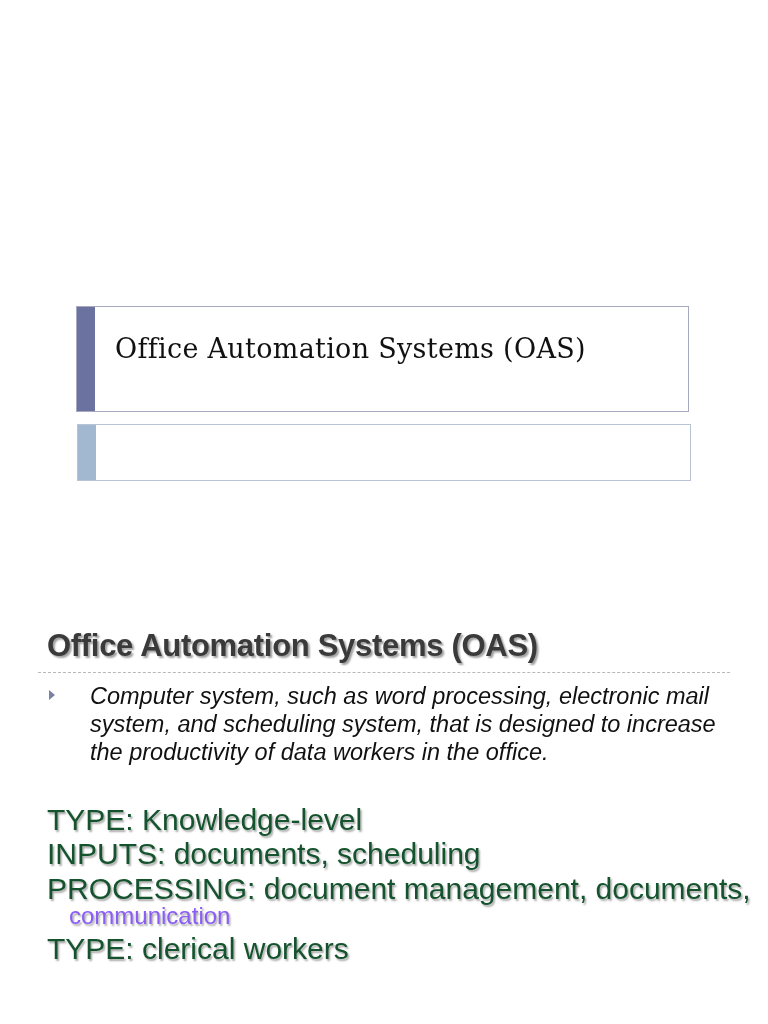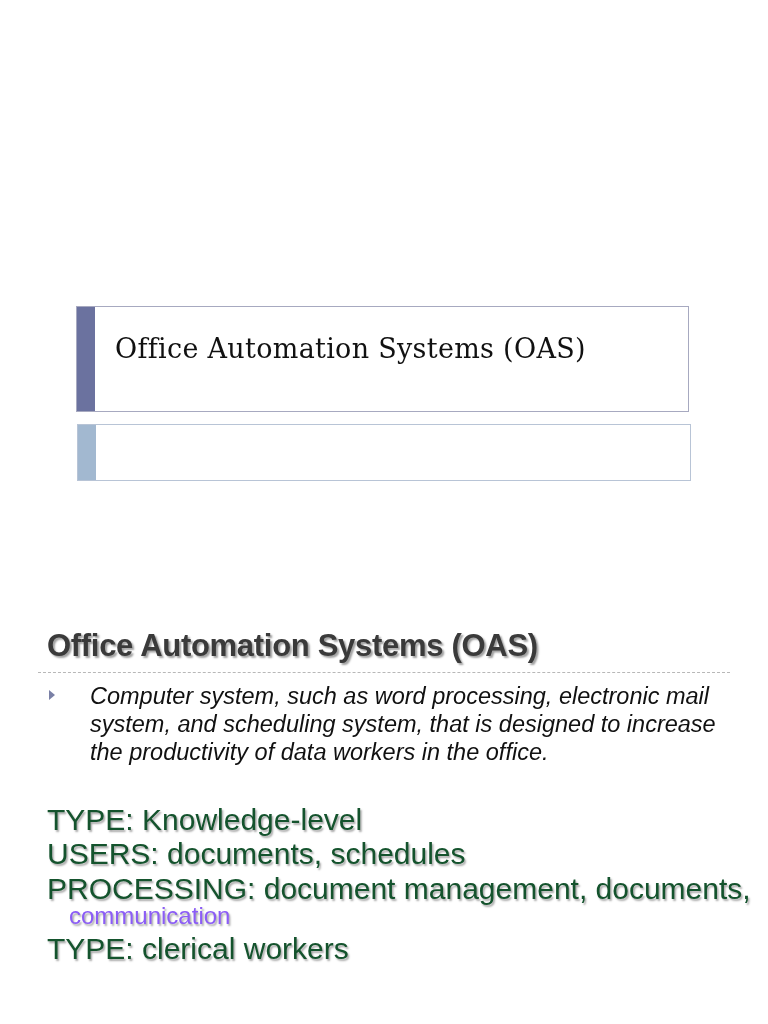--- a/index.html
+++ b/index.html
@@ -150,17 +150,17 @@
 <div class="slide2-heading">Office Automation Systems (OAS)</div>
 <div class="slide2-divider"></div>
 
 <div class="bullet-row">
   <span class="bullet-icon"></span>
   <div class="bullet-text">Computer system, such as word processing, electronic mail system, and scheduling system, that is designed to increase the productivity of data workers in the office.</div>
 </div>
 
 <div class="detail-list">
   <div class="detail-line">TYPE: Knowledge-level</div>
-  <div class="detail-line">USERS: documents, schedules</div>
+  <div class="detail-line">INPUTS: documents, scheduling</div>
   <div class="detail-line wrap-line">PROCESSING: document management, documents,</div>
   <div class="detail-cont">communication</div>
   <div class="detail-line">TYPE: clerical workers</div>
 </div>
 
 </body></html>

